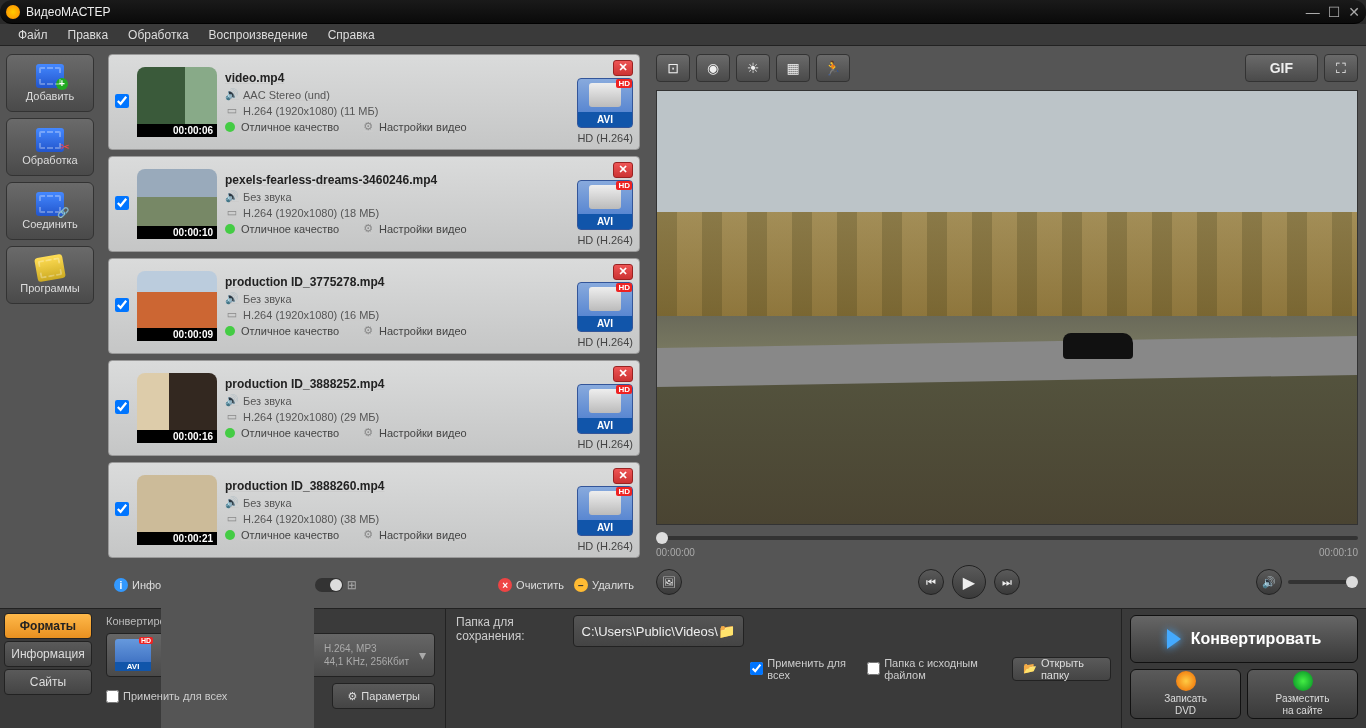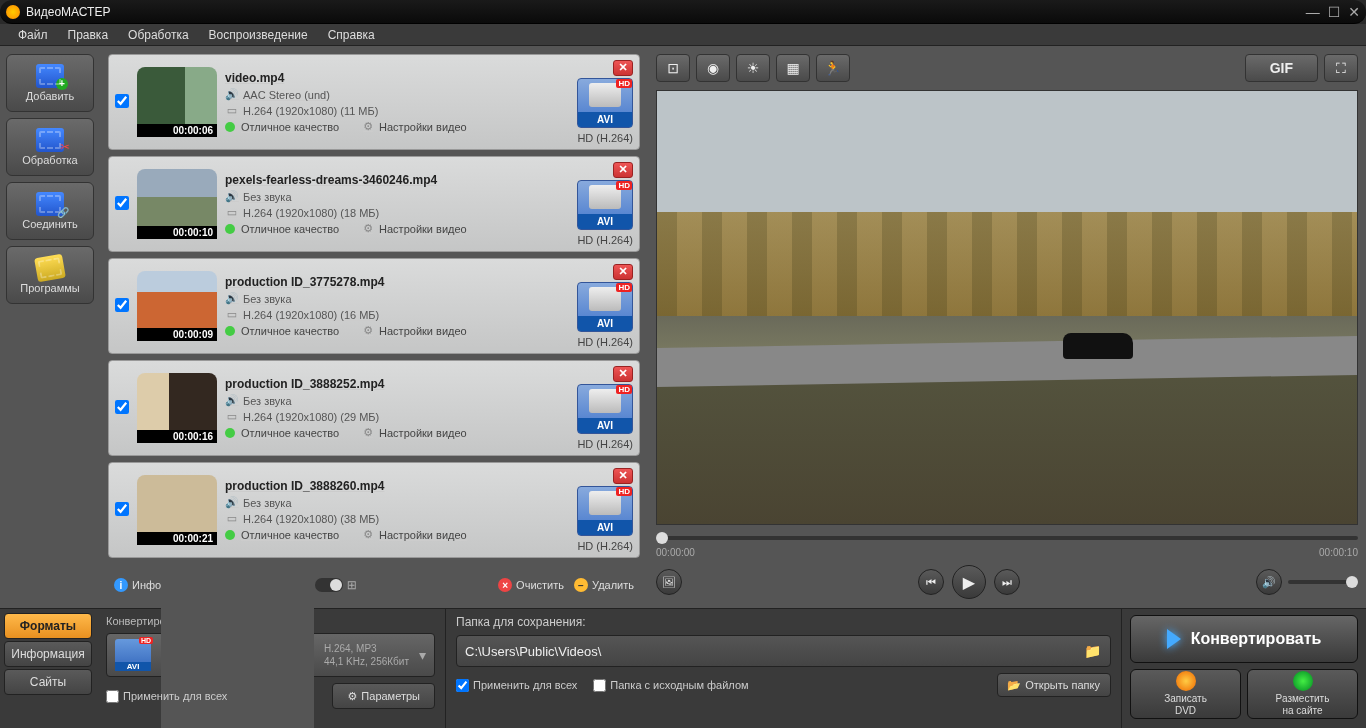--- a/index.html
+++ b/index.html
@@ -93,21 +93,21 @@
 .fmtselect .ic { width: 36px; height: 32px; background: linear-gradient(#6699dd, #3366bb); border-radius: 3px; position: relative; display: flex; align-items: flex-end; justify-content: center; }
 .fmtselect .ic .hd { position: absolute; top: -2px; right: -2px; background: #e22; color: #fff; font-size: 7px; font-weight: bold; padding: 0 2px; border-radius: 2px; }
 .fmtselect .ic .t { background: #1155aa; color: #fff; font-size: 8px; font-weight: bold; width: 100%; text-align: center; }
 .fmtselect .main { flex: 1; color: #eee; font-size: 14px; }
 .fmtselect .sub { font-size: 10px; color: #aaa; line-height: 1.3; }
 .fmtselect .arrow { color: #aaa; font-size: 14px; }
 .fmtbottom { display: flex; align-items: center; gap: 10px; }
 .fmtbottom label { font-size: 11px; color: #ccc; display: flex; align-items: center; gap: 4px; }
 .parambtn { height: 26px; padding: 0 14px; background: linear-gradient(#5a5a5a, #444); border: 1px solid #222; border-radius: 4px; color: #ddd; font-size: 11px; cursor: pointer; display: flex; align-items: center; gap: 4px; margin-left: auto; }
 
-.savepanel { flex: 1; padding: 6px 10px; display: flex; flex-direction: column; gap: 6px; border-right: 1px solid #222; }
+.savepanel { flex: 1; padding: 6px 10px; display: flex; flex-direction: row; gap: 6px; border-right: 1px solid #222; }
 .pathbox { height: 32px; background: linear-gradient(#555, #444); border: 1px solid #222; border-radius: 4px; display: flex; align-items: center; padding: 0 8px; }
 .pathbox .path { flex: 1; color: #eee; font-size: 13px; }
 .pathbox .folder { color: #fc6; cursor: pointer; font-size: 14px; }
 .savechecks { display: flex; align-items: center; gap: 16px; font-size: 11px; color: #ccc; }
 .savechecks label { display: flex; align-items: center; gap: 4px; }
 .openbtn { height: 24px; padding: 0 10px; background: linear-gradient(#5a5a5a, #444); border: 1px solid #222; border-radius: 4px; color: #ddd; font-size: 11px; cursor: pointer; display: flex; align-items: center; gap: 4px; margin-left: auto; }
 
 .actions { width: 244px; padding: 6px 8px; display: flex; flex-direction: column; gap: 6px; }
 .convbtn { height: 48px; background: linear-gradient(#666, #3a3a3a); border: 1px solid #111; border-radius: 6px; display: flex; align-items: center; justify-content: center; gap: 10px; color: #fff; font-size: 16px; font-weight: bold; cursor: pointer; }
 .convbtn .arrow { width: 0; height: 0; border-left: 14px solid #4af; border-top: 10px solid transparent; border-bottom: 10px solid transparent; filter: drop-shadow(0 0 4px #4af); }

